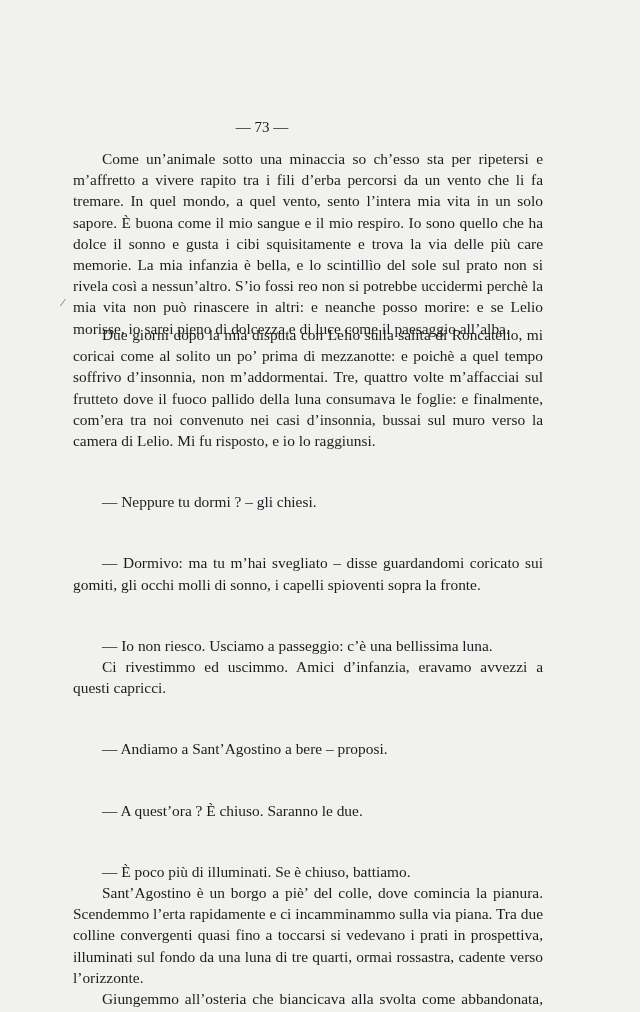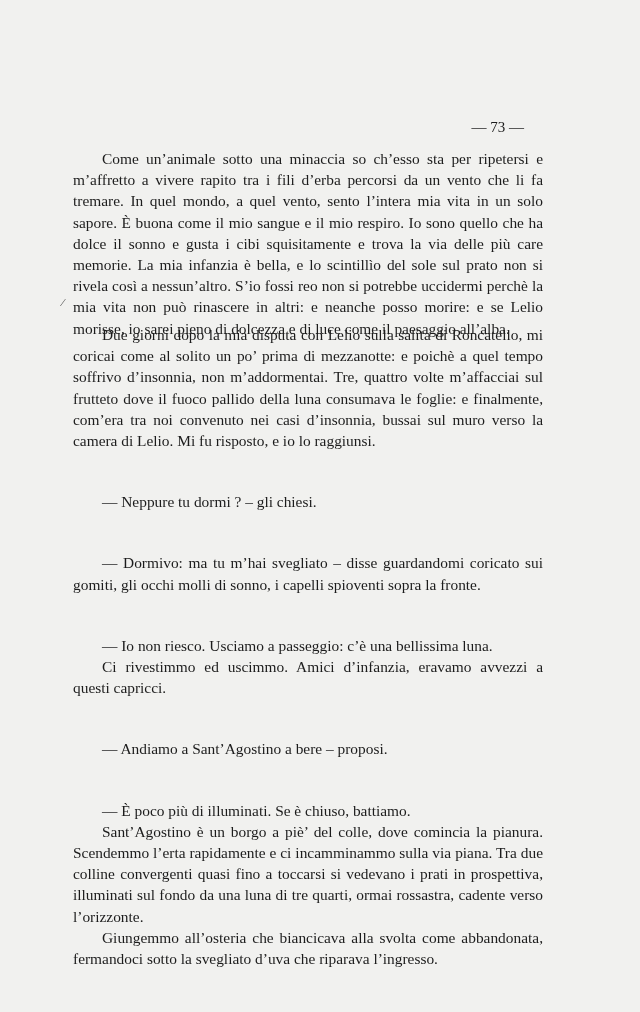--- a/index.html
+++ b/index.html
@@ -7,21 +7,21 @@
     width: 640px; height: 1012px;
     background: #f1f1ef;
     font-family: "DejaVu Serif", "Liberation Serif", serif;
     color: #1c1c1c;
     position: relative;
     overflow: hidden;
   }
   .page-number {
     position: absolute;
     top: 119px; left: 0; width: 524px;
-    text-align: right;
+    text-align: center;
     font-size: 15px;
     font-family: "Liberation Serif", serif;
   }
   .text-block {
     position: absolute;
     left: 73px; width: 470px;
     font-family: "Liberation Serif", serif;
     font-size: 15.4px;
     line-height: 21.2px;
     text-align: justify;
@@ -47,18 +47,19 @@
   <p>Come un’animale sotto una minaccia so ch’esso sta per ripetersi e m’affretto a vivere rapito tra i fili d’erba percorsi da un vento che li fa tremare. In quel mondo, a quel vento, sento l’intera mia vita in un solo sapore. È buona come il mio sangue e il mio respiro. Io sono quello che ha dolce il sonno e gusta i cibi squisitamente e trova la via delle più care memorie. La mia infanzia è bella, e lo scintillìo del sole sul prato non si rivela così a nessun’altro. S’io fossi reo non si potrebbe uccidermi perchè la mia vita non può rinascere in altri: e neanche posso morire: e se Lelio morisse, io sarei pieno di dolcezza e di luce come il paesaggio all’alba.</p>
 </div>
 
 <div id="block2" class="text-block">
   <p>Due giorni dopo la mia disputa con Lelio sulla salita di Roncatello, mi coricai come al solito un po’ prima di mezzanotte: e poichè a quel tempo soffrivo d’insonnia, non m’addormentai. Tre, quattro volte m’affacciai sul frutteto dove il fuoco pallido della luna consumava le foglie: e finalmente, com’era tra noi convenuto nei casi d’insonnia, bussai sul muro verso la camera di Lelio. Mi fu risposto, e io lo raggiunsi.</p>
   <p class="dialogue">— Neppure tu dormi ? – gli chiesi.</p>
   <p class="dialogue">— Dormivo: ma tu m’hai svegliato – disse guardandomi coricato sui gomiti, gli occhi molli di sonno, i capelli spioventi sopra la fronte.</p>
   <p class="dialogue">— Io non riesco. Usciamo a passeggio: c’è una bellissima luna.</p>
   <p>Ci rivestimmo ed uscimmo. Amici d’infanzia, eravamo avvezzi a questi capricci.</p>
   <p class="dialogue">— Andiamo a Sant’Agostino a bere – proposi.</p>
+  <p class="dialogue">— A quest’ora ? È chiuso. Saranno le due.</p>
   <p class="dialogue">— È poco più di illuminati. Se è chiuso, battiamo.</p>
   <p>Sant’Agostino è un borgo a piè’ del colle, dove comincia la pianura. Scendemmo l’erta rapidamente e ci incamminammo sulla via piana. Tra due colline convergenti quasi fino a toccarsi si vedevano i prati in prospettiva, illuminati sul fondo da una luna di tre quarti, ormai rossastra, cadente verso l’orizzonte.</p>
   <p>Giungemmo all’osteria che biancicava alla svolta come abbandonata, fermandoci sotto la svegliato d’uva che riparava l’ingresso.</p>
   <p class="dialogue">— Amici, che è tardi ? – disse Lelio.</p>
   <p class="dialogue">— No: berremo a casa.</p>
 </div>
 
 </body></html>

